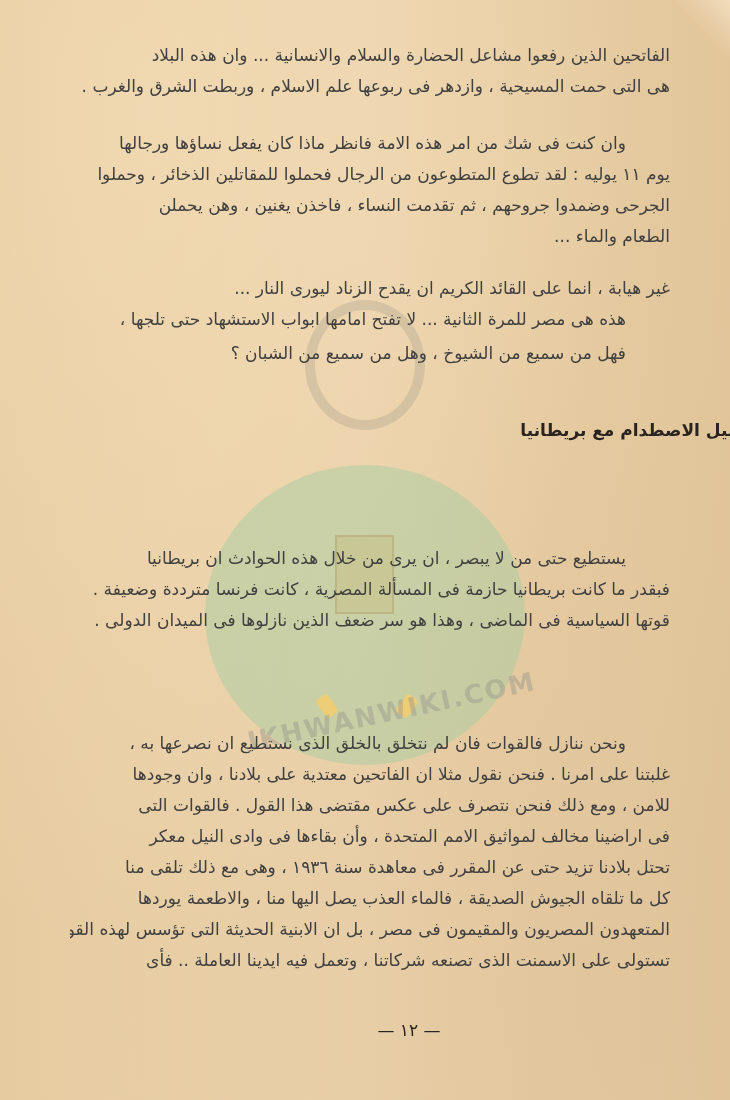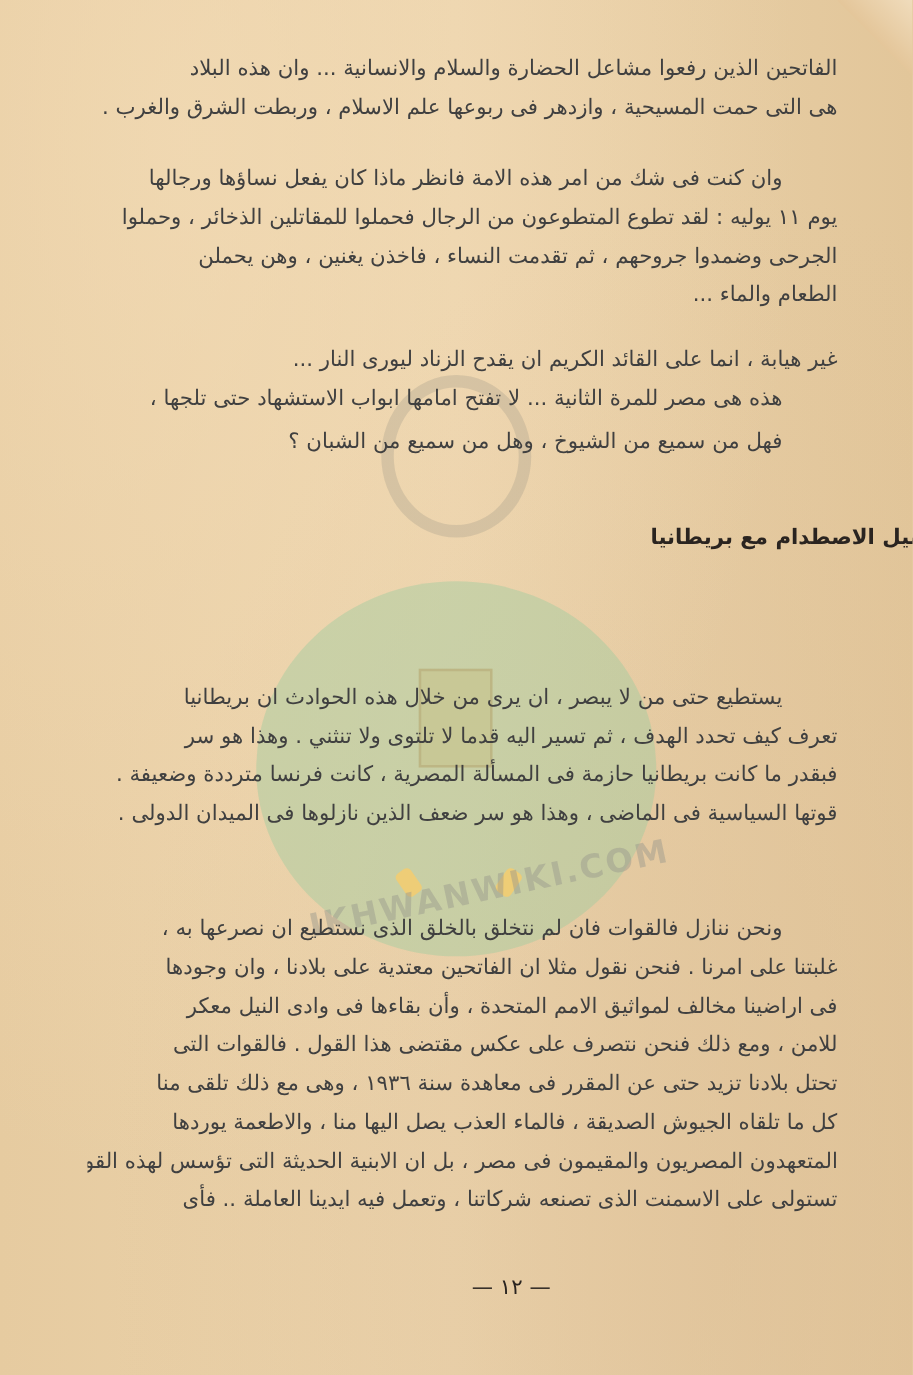--- a/index.html
+++ b/index.html
@@ -93,30 +93,29 @@
   </div>
 
   <div class="para" style="top:338px;">
     <span class="line indent">فهل من سميع من الشيوخ ، وهل من سميع من الشبان ؟</span>
   </div>
 
   <div class="heading" style="top:420px;">قبيل الاصطدام مع بريطانيا</div>
 
   <div class="para" style="top:543px;">
     <span class="line indent">يستطيع حتى من لا يبصر ، ان يرى من خلال هذه الحوادث ان بريطانيا</span>
-    <span class="line">تعرف كيف تحدد الهدف ، ثم تسير اليه قدما لا تلتوى ولا تنثني . وهذا هو سر</span>
     <span class="line">فبقدر ما كانت بريطانيا حازمة فى المسألة المصرية ، كانت فرنسا مترددة وضعيفة .</span>
     <span class="line">قوتها السياسية فى الماضى ، وهذا هو سر ضعف الذين نازلوها فى الميدان الدولى .</span>
   </div>
 
   <div class="para" style="top:728px;">
     <span class="line indent">ونحن ننازل فالقوات فان لم نتخلق بالخلق الذى نستطيع ان نصرعها به ،</span>
     <span class="line">غلبتنا على امرنا . فنحن نقول مثلا ان الفاتحين معتدية على بلادنا ، وان وجودها</span>
+    <span class="line">للامن ، ومع ذلك فنحن نتصرف على عكس مقتضى هذا القول . فالقوات التى</span>
     <span class="line">فى اراضينا مخالف لمواثيق الامم المتحدة ، وأن بقاءها فى وادى النيل معكر</span>
-    <span class="line">للامن ، ومع ذلك فنحن نتصرف على عكس مقتضى هذا القول . فالقوات التى</span>
     <span class="line">تحتل بلادنا تزيد حتى عن المقرر فى معاهدة سنة ١٩٣٦ ، وهى مع ذلك تلقى منا</span>
     <span class="line">كل ما تلقاه الجيوش الصديقة ، فالماء العذب يصل اليها منا ، والاطعمة يوردها</span>
     <span class="line">المتعهدون المصريون والمقيمون فى مصر ، بل ان الابنية الحديثة التى تؤسس لهذه القوات</span>
     <span class="line">تستولى على الاسمنت الذى تصنعه شركاتنا ، وتعمل فيه ايدينا العاملة .. فأى</span>
   </div>
 
   <div class="page-num">— ١٢ —</div>
 </div>
 
 </body></html>

